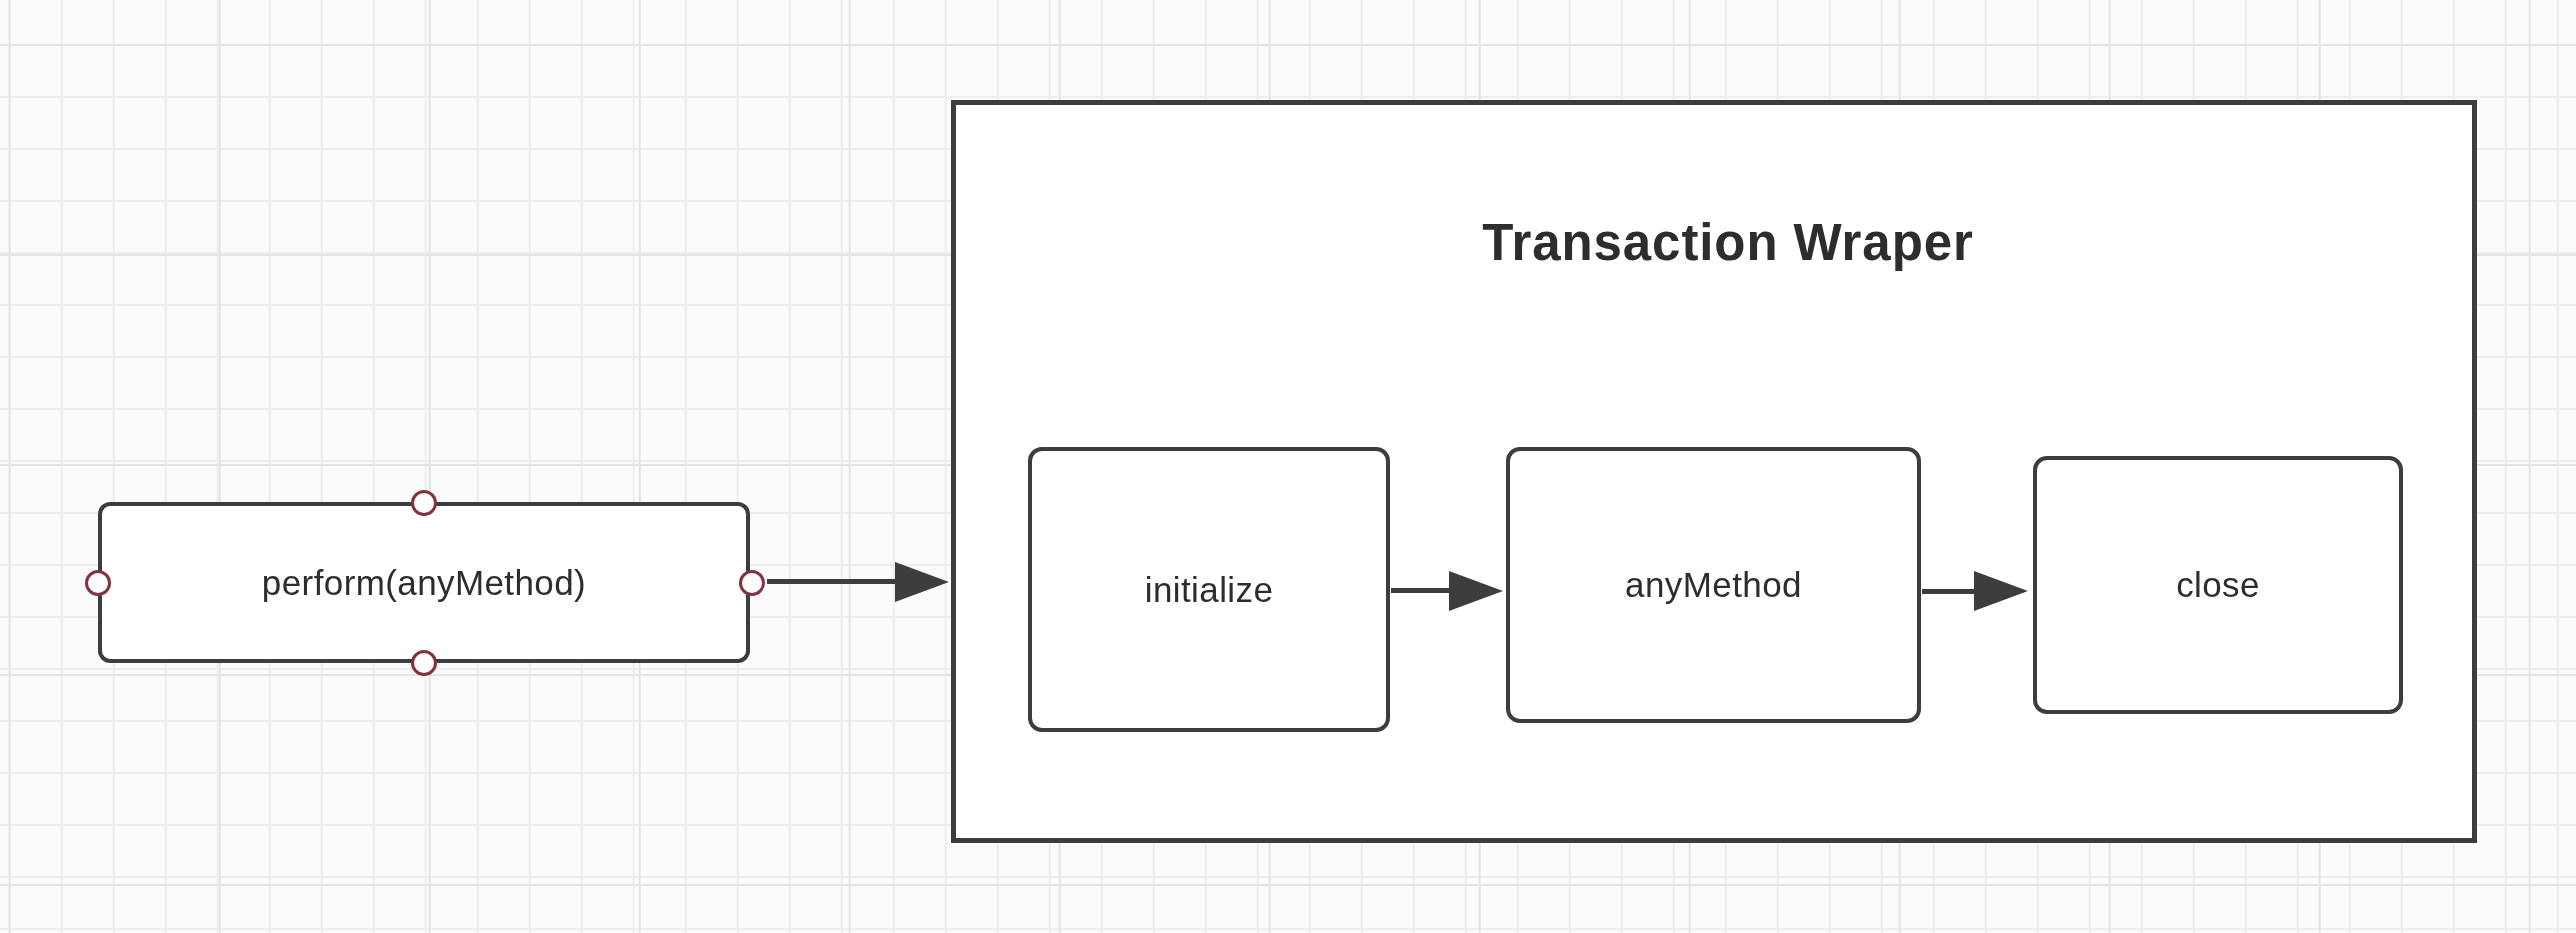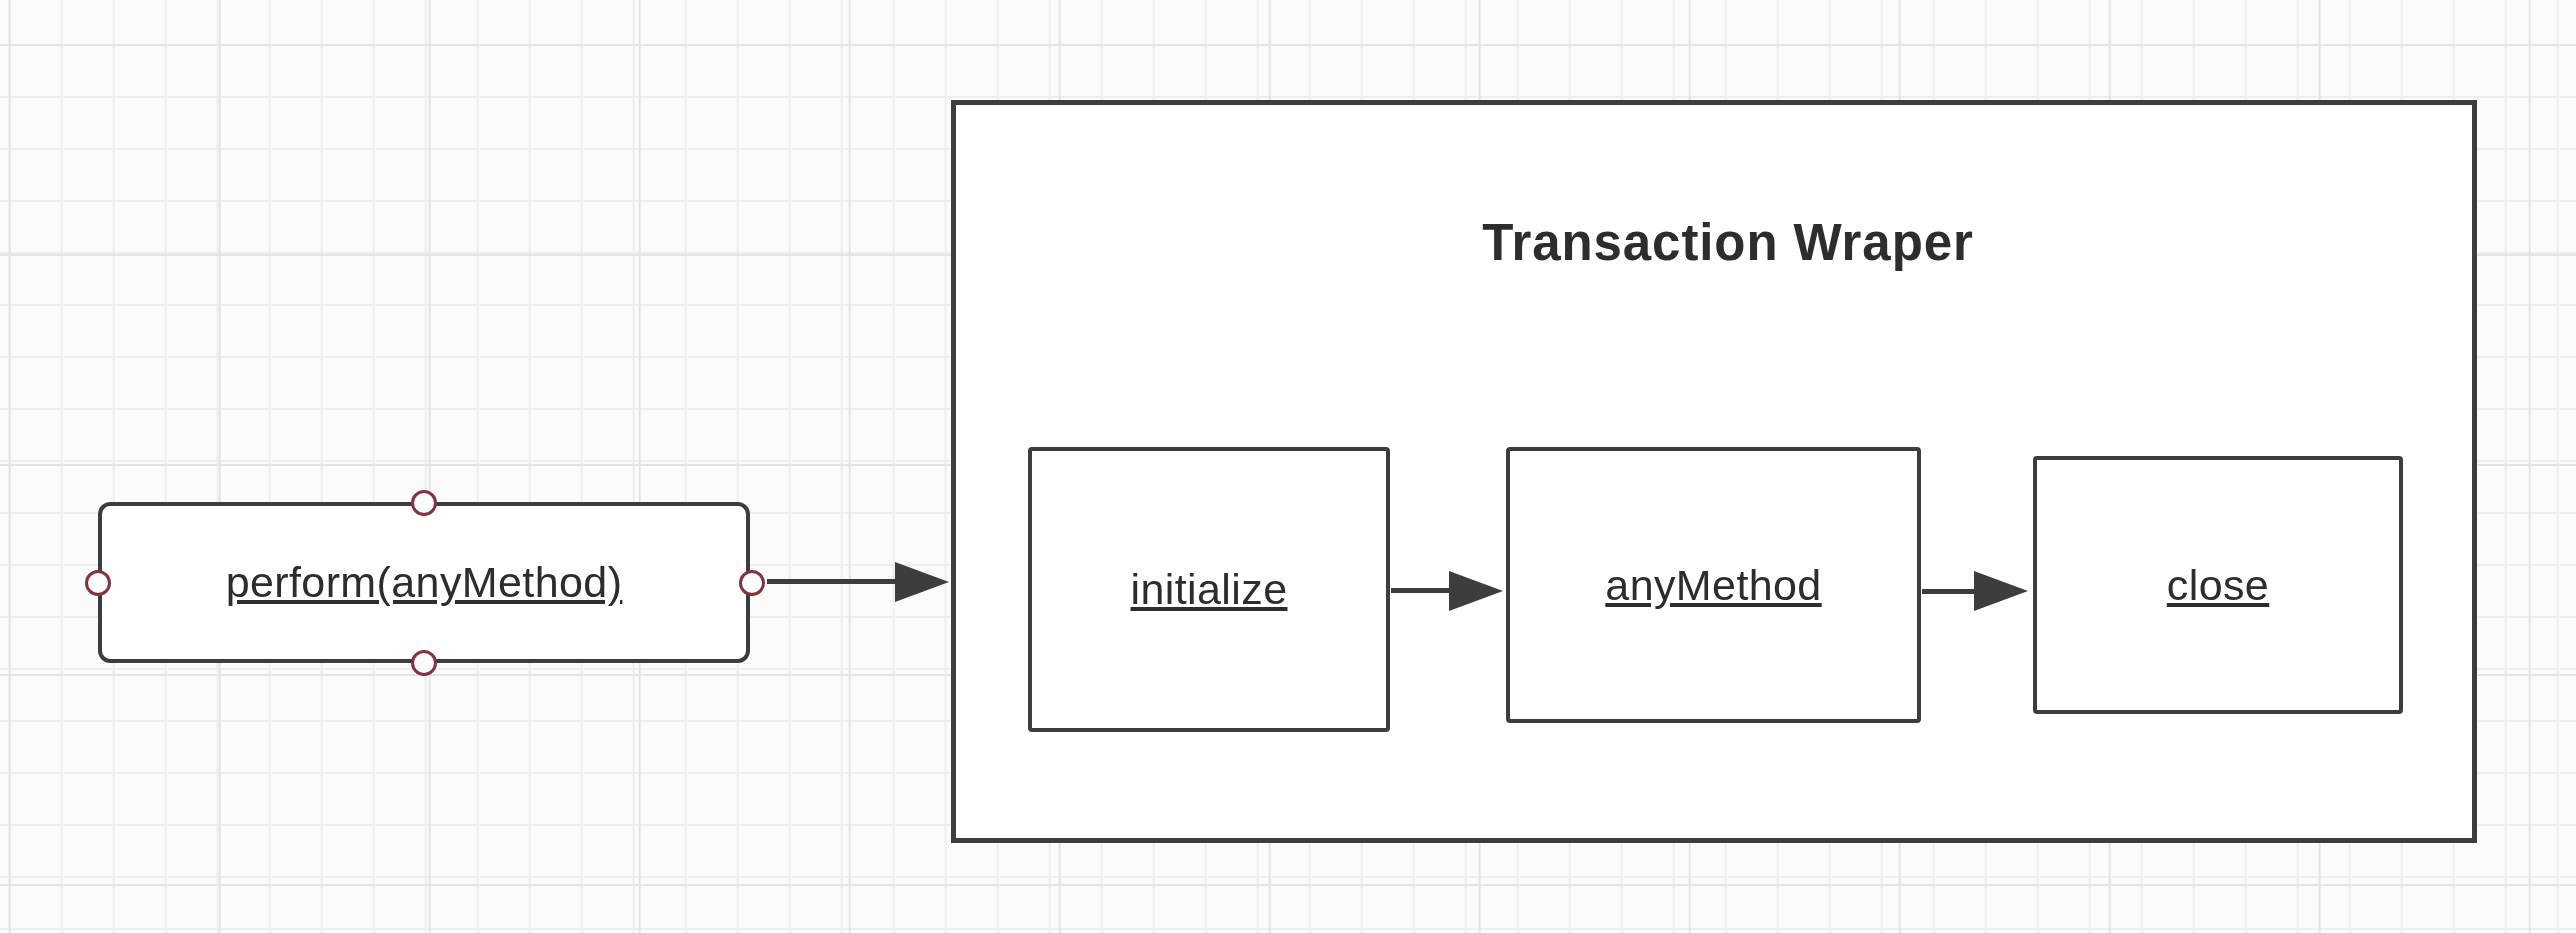--- a/index.html
+++ b/index.html
@@ -25,23 +25,22 @@
   .node {
     position: absolute;
     box-sizing: border-box;
     background: var(--node-fill, #ffffff);
     border: 4.4px solid var(--node-border, #3d3d3d);
     border-radius: 12.2px;
     display: flex;
     align-items: center;
     justify-content: center;
     color: var(--text, #2d2d2d);
-    font-size: 43px;
+    font-size: 35px;
     letter-spacing: 0.4px;
-    text-decoration: underline;
   }
   #perform-node {
     left: 98px; top: 502px;
     width: 652px; height: 161px;
   }
   #wrapper-container {
     position: absolute;
     box-sizing: border-box;
     left: 951px; top: 100px;
     width: 1526px; height: 743px;
@@ -52,21 +51,21 @@
     position: absolute;
     left: 0; right: 0;
     top: 108px;
     text-align: center;
     font-size: 51px;
     font-weight: 600;
     color: var(--text, #2d2d2d);
     letter-spacing: 0.9px;
     margin-left: 28px;
   }
-  .step-node { border-radius: 4px; }
+  .step-node { border-radius: 14px; }
   #step-initialize { left: 1028px; top: 447px; width: 362px; height: 285px; }
   #step-anymethod  { left: 1506px; top: 447px; width: 415px; height: 276px; }
   #step-close      { left: 2033px; top: 456px; width: 370px; height: 258px; justify-content: center; }
 
   .connection-point {
     position: absolute;
     box-sizing: border-box;
     width: 26px; height: 26px;
     border-radius: 50%;
     border: 3.5px solid var(--connection-point, #84333e);

